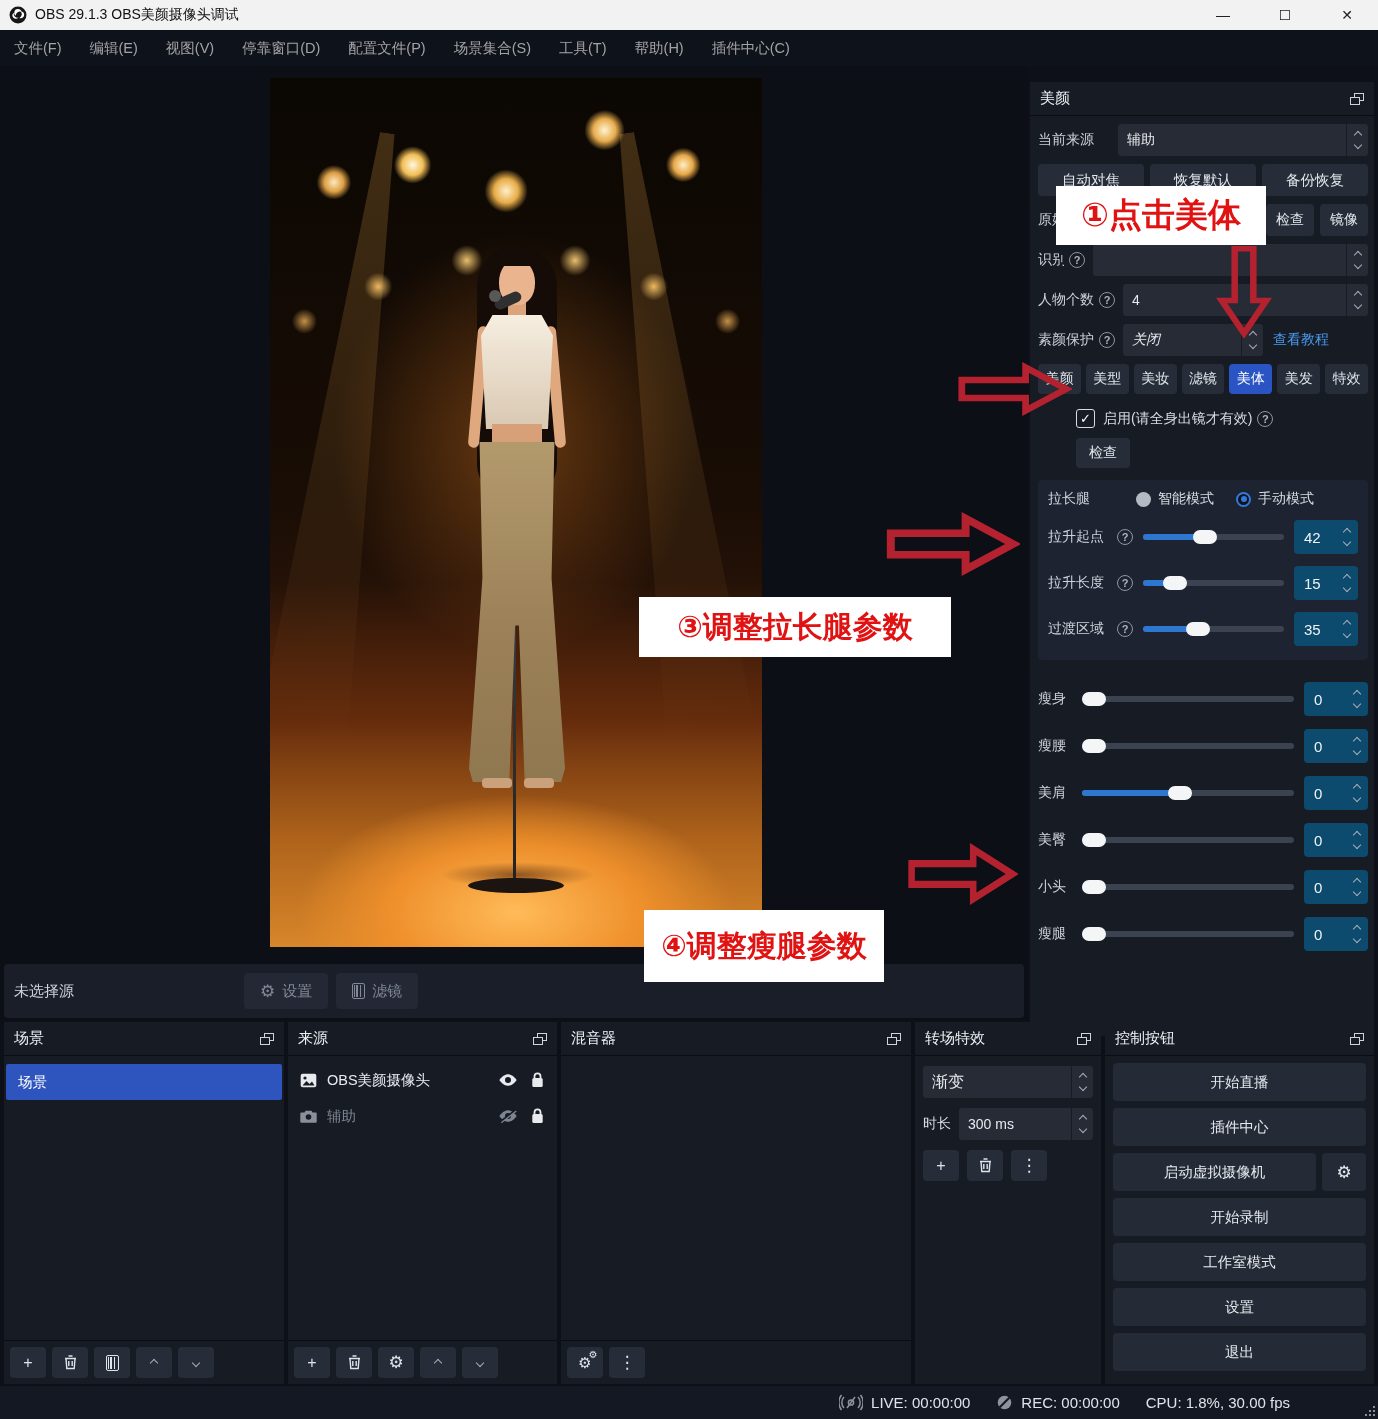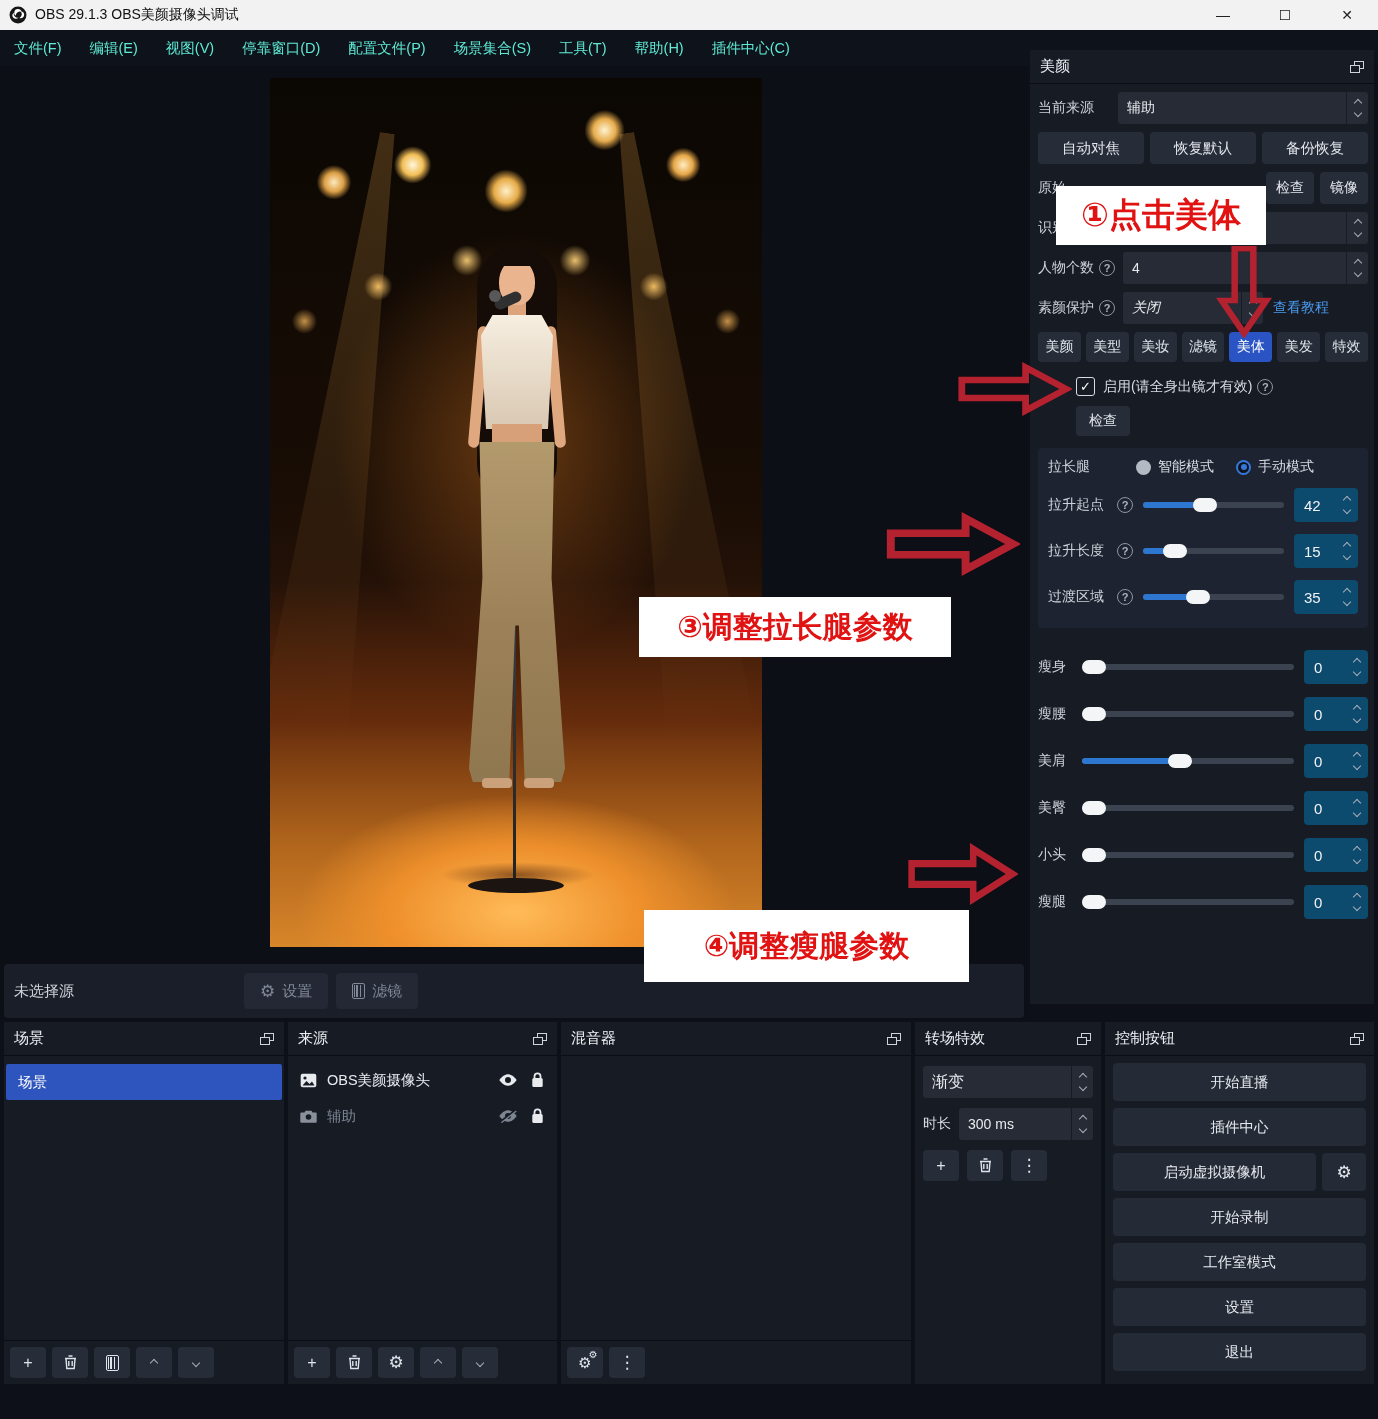--- a/index.html
+++ b/index.html
@@ -7,21 +7,21 @@
   body { font-family:"Liberation Sans","DejaVu Sans",sans-serif; }
   .window { position:relative; width:1378px; height:1419px; background:#0d1018; overflow:hidden; }
 
   
   .titlebar { position:absolute; left:0; top:0; width:1378px; height:30px; background:#f2f2f2; display:flex; align-items:center; color:#111; font-size:14px; }
   .obs-logo { width:18px; height:18px; margin:0 8px 0 9px; flex:0 0 auto; }
   .win-controls { position:absolute; right:0; top:0; height:30px; display:flex; }
   .win-btn { width:62px; height:30px; display:flex; align-items:center; justify-content:center; font-size:14px; color:#222; }
 
   
-  .menubar { position:absolute; left:0; top:30px; width:1378px; height:36px; background:#0e121b; display:flex; align-items:center; color:#5eead4; font-size:14.5px; }
+  .menubar { position:absolute; left:0; top:30px; width:1378px; height:36px; background:#0e121b; display:flex; align-items:center; color:#a3a3a3; font-size:14.5px; }
   .menu-item { padding:0 14px; height:36px; display:flex; align-items:center; }
 
   
   .preview { position:absolute; left:0; top:66px; width:1028px; height:954px; background:#0c0f16; }
   .photo { position:absolute; left:270px; top:12px; width:492px; height:869px; overflow:hidden;
     background:
       radial-gradient(circle 26px at 29% 10%, #fff6dc 0%, rgba(255,200,90,.95) 40%, rgba(255,170,60,0) 72%),
       radial-gradient(circle 30px at 48% 13%, #ffefc8 0%, rgba(255,190,80,.9) 40%, rgba(255,170,60,0) 72%),
       radial-gradient(circle 24px at 13% 12%, #ffe9bd 0%, rgba(255,185,80,.85) 40%, rgba(255,170,60,0) 72%),
       radial-gradient(circle 28px at 68% 6%, #fff3d0 0%, rgba(255,190,85,.9) 40%, rgba(255,170,60,0) 72%),
@@ -65,21 +65,21 @@
   .ns-btn { height:36px; padding:0 16px; margin-right:8px; background:#232834; border-radius:4px; display:flex; align-items:center; gap:7px; color:#818896; font-size:15px; }
 
   
   .dock { position:absolute; background:#161b24; }
   .dock-header { height:34px; display:flex; align-items:center; justify-content:space-between; padding:0 10px; border-bottom:1px solid #0a0d13; color:#edeff3; font-size:15px; }
   .popout { width:14px; height:12px; position:relative; }
   .popout::before { content:""; position:absolute; right:0; top:0; width:8px; height:6px; border:1.6px solid #cfd3da; }
   .popout::after { content:""; position:absolute; left:0; bottom:0; width:8px; height:6px; border:1.6px solid #cfd3da; background:#161b24; }
 
   
-  .beauty { left:1030px; top:50px; width:344px; height:954px; color:#d8dce3; font-size:14px; }
+  .beauty { left:1030px; top:82px; width:344px; height:954px; color:#d8dce3; font-size:14px; }
   .b-body { padding:8px 6px 0 8px; display:flex; flex-direction:column; }
   .row { display:flex; align-items:center; margin-bottom:8px; }
   .lbl { color:#cdd2da; }
   .ddl { flex:1; height:32px; background:#262b36; border-radius:3px 0 0 3px; display:flex; align-items:center; padding:0 9px; color:#e8eaee; }
   .spincol { width:22px; height:32px; background:#262b36; border-left:1px solid #161b24; border-radius:0 3px 3px 0; display:flex; flex-direction:column; align-items:center; justify-content:center; gap:4px; }
   .chev { width:6px; height:6px; border-right:1.7px solid #a8aeb9; border-bottom:1.7px solid #a8aeb9; }
   .chev.up { transform:rotate(-135deg); } .chev.dn { transform:rotate(45deg); }
   .btn { background:#262c38; border-radius:4px; color:#e3e6ec; display:flex; align-items:center; justify-content:center;text-align:center; }
   .btn3 { flex:1; height:32px; margin-right:6px; font-size:14.5px; }
   .btn3:last-child { margin-right:0; }
@@ -135,21 +135,21 @@
   .statusbar { position:absolute; left:0; top:1386px; width:1378px; height:33px; background:#141823; display:flex; align-items:center; justify-content:flex-end; color:#dfe3ea; font-size:15px; gap:26px; padding-right:88px; }
   .st-item { display:flex; align-items:center; gap:8px; }
   .grip { position:absolute; right:3px; bottom:3px; width:10px; height:10px;
     background:radial-gradient(circle 1.5px at 9px 1px,#8a8f98 95%,transparent), radial-gradient(circle 1.5px at 9px 5px,#8a8f98 95%,transparent), radial-gradient(circle 1.5px at 5px 5px,#8a8f98 95%,transparent), radial-gradient(circle 1.5px at 9px 9px,#8a8f98 95%,transparent), radial-gradient(circle 1.5px at 5px 9px,#8a8f98 95%,transparent), radial-gradient(circle 1.5px at 1px 9px,#8a8f98 95%,transparent); }
 
   
   .ann { position:absolute; z-index:50; background:#fff; color:#e01212; font-weight:bold; display:flex; align-items:center; justify-content:center; white-space:nowrap; }
   .ann1 { left:1056px; top:186px; width:210px; height:59px; font-size:33px; }
   .ann2 { left:612px; top:302px; width:363px; height:56px; font-size:29px; }
   .ann3 { left:639px; top:597px; width:312px; height:60px; font-size:30px; }
-  .ann4 { left:644px; top:910px; width:325px; height:72px; font-size:30px; }
+  .ann4 { left:644px; top:910px; width:240px; height:72px; font-size:30px; }
   .arrow { position:absolute; z-index:49; }
   .arrow svg { display:block; }
   .arr-down { left:1216px; top:244px; width:56px; height:94px; }
   .arr-down svg { width:94px; height:56px; transform:rotate(90deg); position:absolute; left:-19px; top:19px; }
   .arr-r1 { left:956px; top:362px; width:116px; height:54px; }
   .arr-r2 { left:884px; top:512px; width:136px; height:64px; }
   .arr-r3 { left:906px; top:843px; width:112px; height:62px; }
 
   .filter-icon { width:13px; height:16px; border:1.5px solid currentColor; border-radius:2px; background:repeating-linear-gradient(90deg, currentColor 0 1.6px, transparent 1.6px 3.4px); background-clip:content-box; padding:1px; }
   .gear-glyph { font-size:17px; line-height:1; }
@@ -591,20 +591,41 @@
       <div class="ctrl-btn gear">
           <span class="gear-glyph">⚙</span>
         </div>
     </div>
     <div class="ctrl-btn">开始录制</div>
     <div class="ctrl-btn">工作室模式</div>
     <div class="ctrl-btn">设置</div>
     <div class="ctrl-btn">退出</div>
   </div>
 
+  <div class="statusbar">
+    <div class="st-item">
+      <svg width="24" height="17" viewBox="0 0 24 17">
+          <path d="M5 3a8 8 0 0 0 0 11M2.5 1a12 12 0 0 0 0 15M19 3a8 8 0 0 1 0 11M21.5 1a12 12 0 0 1 0 15" stroke="#8d939e" stroke-width="1.5" fill="none"></path>
+          <circle cx="12" cy="8.5" r="2.6" fill="none" stroke="#8d939e" stroke-width="1.5"></circle>
+          <path d="M8 14L16 3" stroke="#8d939e" stroke-width="1.5"></path>
+        </svg>
+      <span>LIVE: 00:00:00</span>
+    </div>
+    <div class="st-item">
+      <svg width="17" height="17" viewBox="0 0 17 17">
+          <circle cx="8.5" cy="8.5" r="6.8" fill="#8d939e"></circle>
+          <path d="M3.5 13.5L13.5 3.5" stroke="#141823" stroke-width="2.2"></path>
+        </svg>
+      <span>REC: 00:00:00</span>
+    </div>
+    <div class="st-item">
+      <span>CPU: 1.8%, 30.00 fps</span>
+    </div>
+    <div class="grip"></div>
+  </div>
 
   <div class="ann ann1">①点击美体</div>
   <div class="arrow arr-down">
     <svg viewBox="0 0 120 60" preserveAspectRatio="none">
         <polygon points="6,20 72,20 72,6 114,30 72,54 72,40 6,40" fill="none" stroke="#b5222f" stroke-width="7"></polygon>
       </svg>
   </div>
   <div class="arrow arr-r1">
     <svg width="116" height="54" viewBox="0 0 120 60" preserveAspectRatio="none">
         <polygon points="6,20 72,20 72,6 114,30 72,54 72,40 6,40" fill="none" stroke="#b5222f" stroke-width="7"></polygon>

